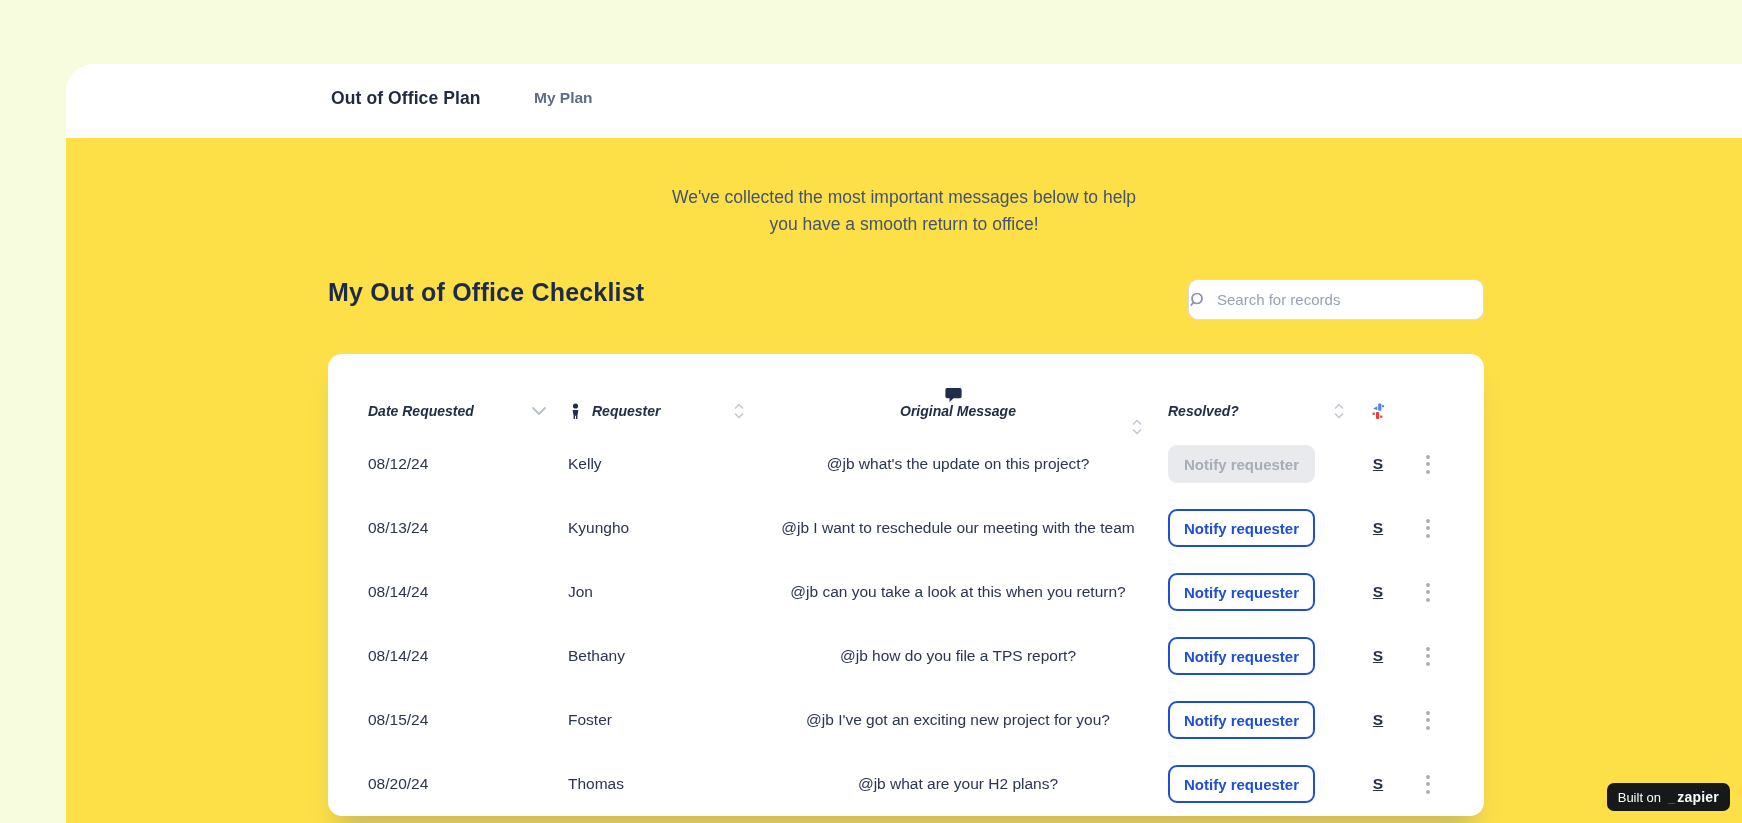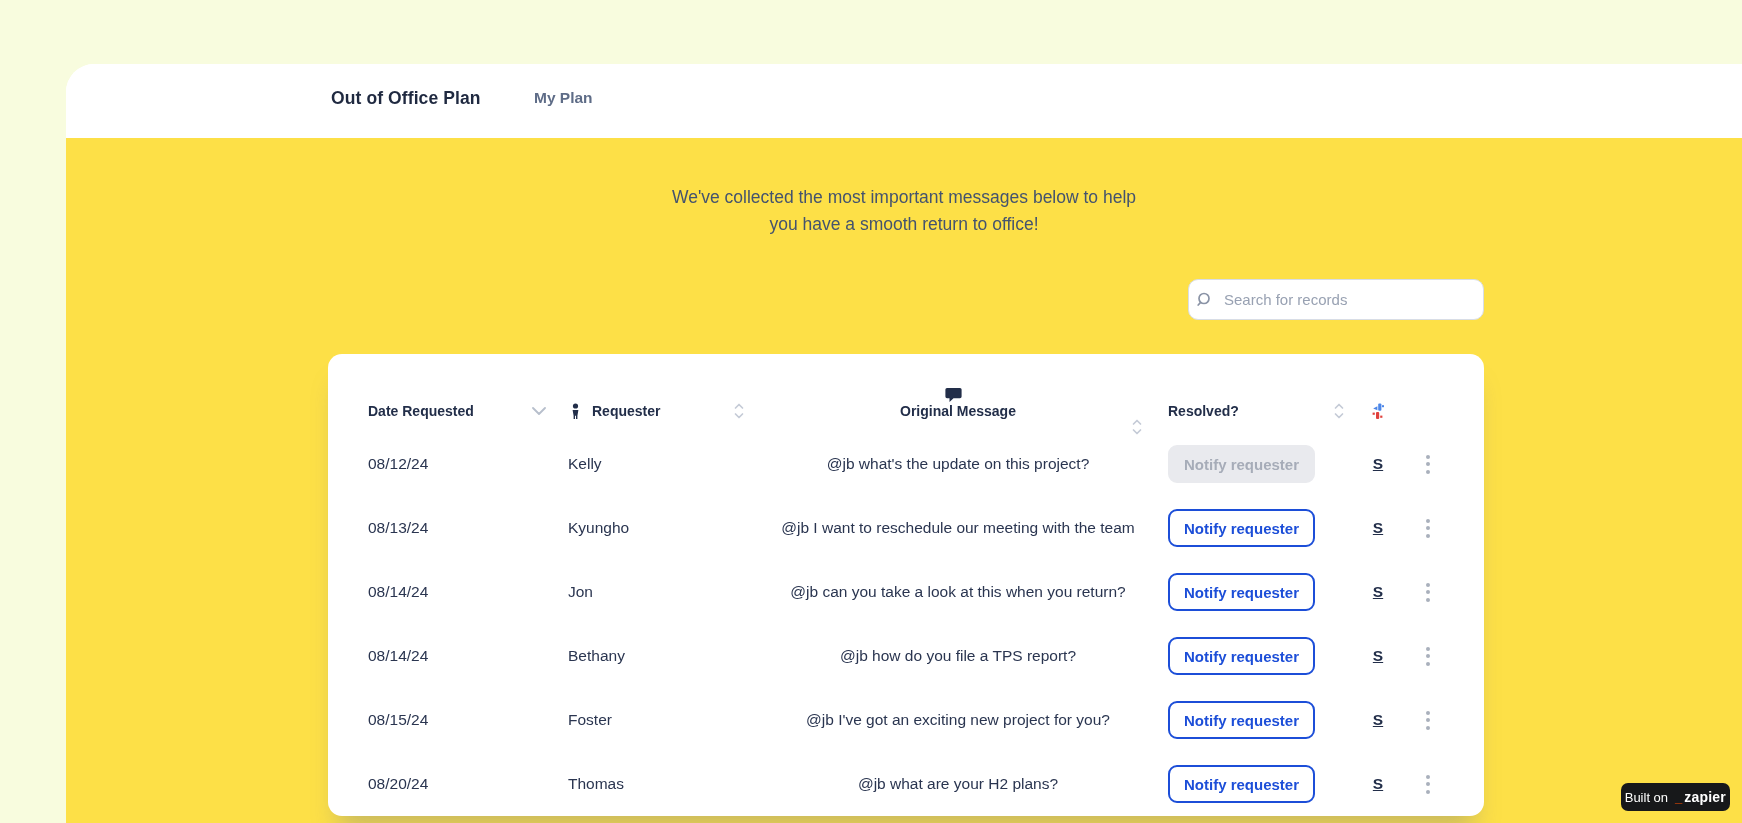--- a/index.html
+++ b/index.html
@@ -21,42 +21,42 @@
 
   
   .intro { position:absolute; top:46px; left:0; width:100%; text-align:center;
            color:#44536E; font-size:17.5px; line-height:27px; }
 
   
   .section-title { position:absolute; left:262px; top:140px; font-size:25px; font-weight:bold; color:#1E2A4A; letter-spacing:.2px; }
 
   .search-box { position:absolute; left:1122px; top:141px; width:296px; height:41px;
                 background:#fff; border:1px solid #D8DDE6; border-radius:10px;
-                display:flex; align-items:center; padding:0 7px; gap:10px; }
+                display:flex; align-items:center; padding:0 0; gap:10px; }
   .search-box input { border:none; outline:none; background:transparent; flex:1;
                       font-size:15px; color:#3A4558; font-family:inherit; }
   .search-box input::placeholder { color:#98A1B2; }
 
   
   .table-card { position:absolute; left:262px; top:216px; width:1156px; height:462px;
                 background:#fff; border-radius:14px; padding:36px 34px 0 40px;
                 box-shadow:0 22px 26px -10px rgba(112,122,140,.38); }
 
   .trow { display:flex; align-items:center; }
   .thead { height:42px; }
   .tr { height:64px; }
 
   .col-date { width:200px; display:flex; align-items:center; }
   .col-req  { width:200px; display:flex; }
   .col-msg  { width:380px; display:flex; align-items:center;flex-direction:column; }
   .col-res  { width:200px; display:flex; align-items:center; }
   .col-link { width:60px;  display:flex; align-items:center; justify-content:center; }
   .col-menu { width:40px;  display:flex; align-items:center; justify-content:center; }
 
-  .th-label { font-size:14px; font-weight:bold; color:#222E49; }
+  .th-label { font-size:14px; font-weight:bold; color:#222E49;font-style:italic; }
   .hicon { display:inline-flex; margin-right:9px; }
   .sort { margin-left:auto; display:inline-flex; }
   .col-req .sort { margin-right:24px; }
   .col-msg .sort { margin-right:6px; }
   .col-res .sort { margin-right:4px; }
   .col-date .chev { margin-left:auto; margin-right:22px; display:inline-flex; }
   .col-res .th-label { margin-left:20px; }
 
   .cell-text { font-size:15.5px; color:#2A3550; }
   .col-res .btn { margin-left:20px; }
@@ -66,21 +66,21 @@
          font-family:inherit; cursor:pointer; }
   .btn.disabled { background:#E9EAEE; border:2px solid #E9EAEE; color:#A6ACB8; cursor:default; }
 
   .s-link { font-size:15.5px; font-weight:bold; color:#222E49; text-decoration:underline; cursor:pointer; }
 
   .kebab { display:flex; flex-direction:column; gap:3.5px; cursor:pointer; padding:4px; }
   .kebab i { width:4px; height:4px; border-radius:50%; background:#A9B0BC; }
 
   
   .zbadge { position:absolute; right:12px; bottom:12px; background:#17181A; color:#fff;
-            border-radius:7px; padding:6px 4px; display:flex; align-items:center; gap:7px;
+            border-radius:7px; padding:6px 11px; display:flex; align-items:center; gap:7px;
             font-size:13px; cursor:pointer; }
   .zbadge .z-mark { color:#FF4F00; font-weight:bold; letter-spacing:-1px; }
   .zbadge .z-brand { font-weight:bold; font-size:14px; letter-spacing:.2px; margin-left:-4px; }
 
   svg { display:block; }
 </style>
 </head>
 <body>
 
 <div class="stage">
@@ -94,20 +94,21 @@
       </div>
     </div>
 
     <div class="content">
 
       <div class="intro">
         <div>We've collected the most important messages below to help</div>
         <div>you have a smooth return to office!</div>
       </div>
 
+      <div class="section-title">My Out of Office Checklist</div>
 
       <div class="search-box">
         <span class="sicon">
           <svg width="18" height="18" viewBox="0 0 18 18">
               <circle cx="8" cy="7.5" r="5" fill="none" stroke="#8A93A6" stroke-width="1.7"></circle>
               <line x1="4.4" y1="11.6" x2="2.2" y2="14" stroke="#8A93A6" stroke-width="1.7" stroke-linecap="round"></line>
             </svg>
         </span>
         <input type="text" placeholder="Search for records" style="">
       </div>

